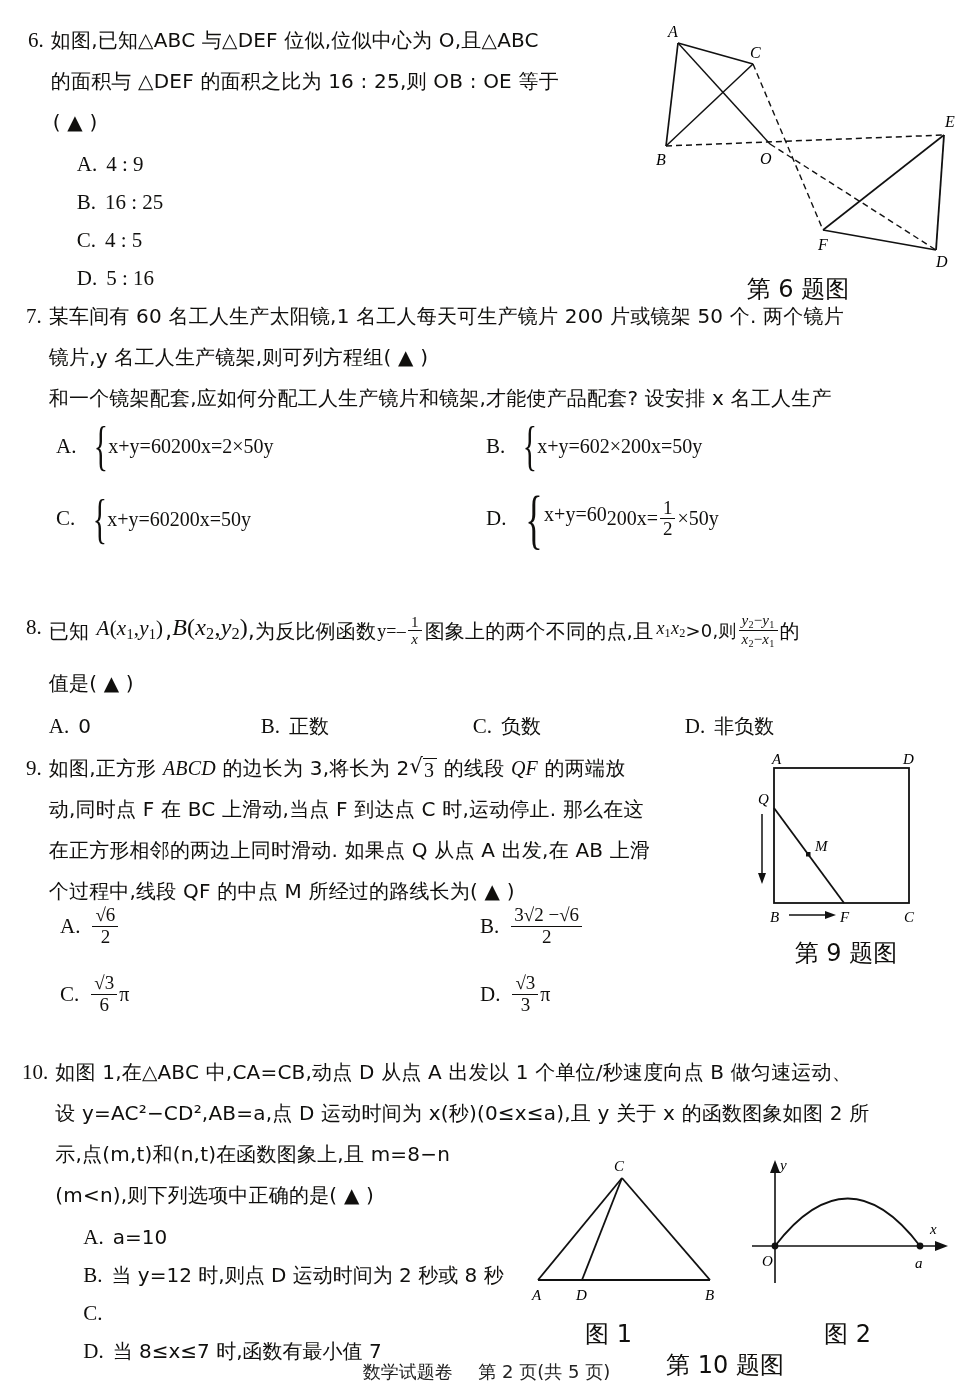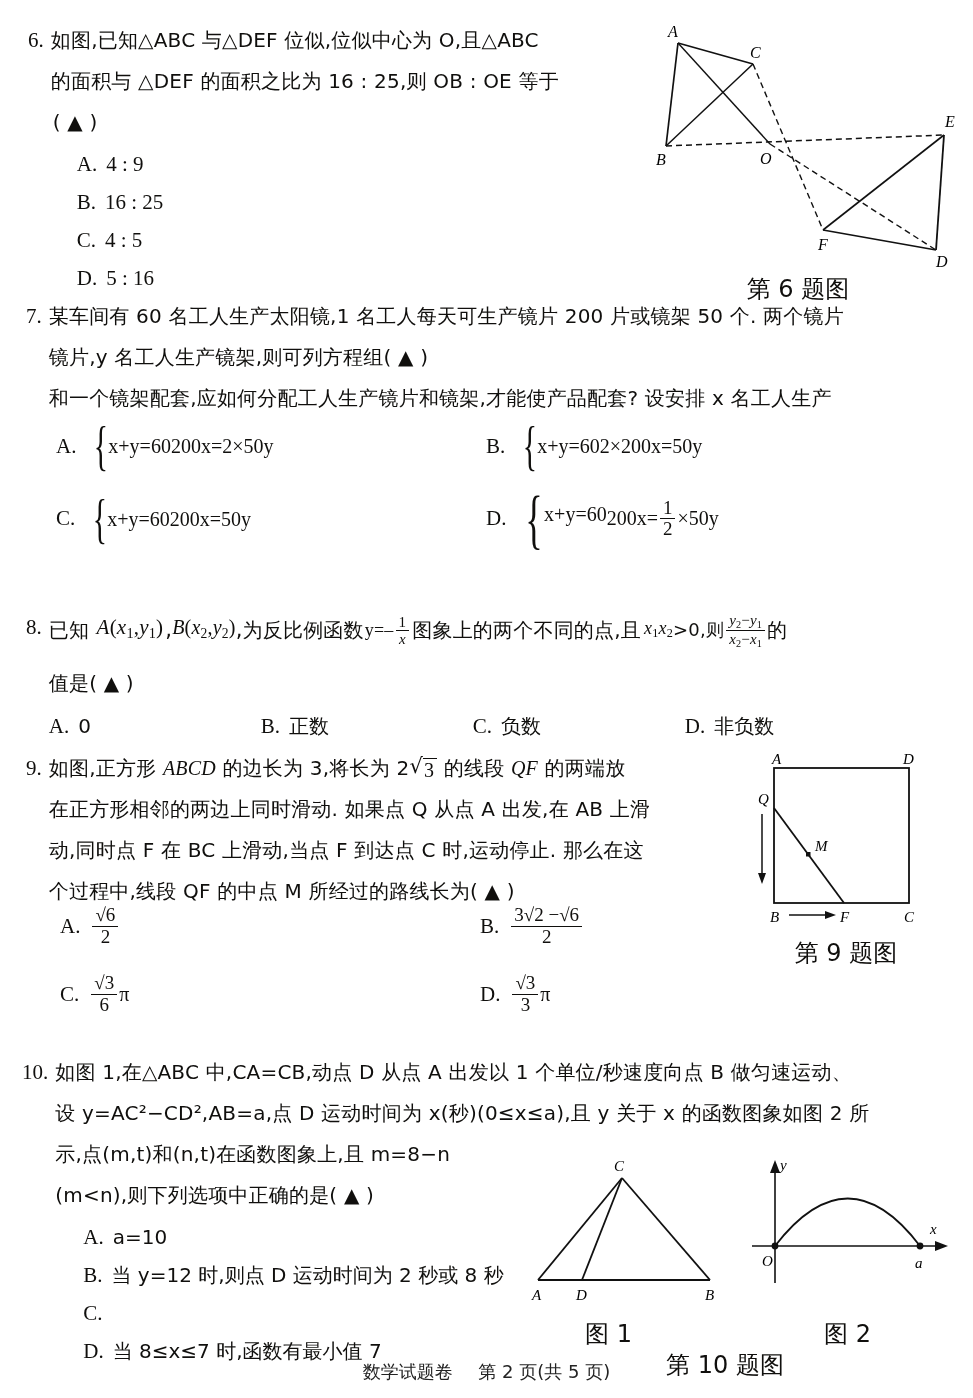--- a/index.html
+++ b/index.html
@@ -240,21 +240,21 @@
     </div>
   </div>
 
   <div class="q" style="position:absolute; left:26px; top:604px; width:940px;">
     <div class="qnum" style="line-height:46px;">8.</div>
     <div class="qbody">
       <div class="line cn" style="display:flex; align-items:center; line-height:46px;">
         <span>已知</span>
         <span style="font-family:'Liberation Serif',serif; font-size:21px; padding:0 2px;">&nbsp;<i>A</i>(<i>x</i><sub>1</sub>,<i>y</i><sub>1</sub>)</span>
         <span style="font-size:21px;">,</span>
-        <span style="font-family:'Liberation Serif',serif; font-size:20px;"><i>B</i>(<i>x</i><sub>2</sub>,<i>y</i><sub>2</sub>)</span>
+        <span style="font-family:'Liberation Serif',serif; font-size:24px;"><i>B</i>(<i>x</i><sub>2</sub>,<i>y</i><sub>2</sub>)</span>
         <span style="font-size:21px;">,</span>
         <span>为反比例函数</span>
         <span style="display:inline-flex; align-items:center; font-family:'Liberation Serif',serif; font-size:18px; padding:0 1px;">
           <span>y=–</span>
           <span class="frac sm">
             <span class="num">1</span>
             <span class="den" style="font-style:italic;">x</span>
           </span>
         </span>
         <span>图象上的两个不同的点,且</span>
@@ -294,22 +294,22 @@
     <div class="qnum">9.</div>
     <div class="qbody">
       <div class="line cn" style="display:flex; align-items:center;">
         <span>如图,正方形&nbsp;<i class="it">ABCD</i>&nbsp;的边长为 3,将长为 2</span>
         <span class="rad">
           <span class="sign">√</span>
             <span class="body" style="font-family:'Liberation Serif',serif;">3</span>
         </span>
         <span>&nbsp;的线段&nbsp;<i class="it">QF</i>&nbsp;的两端放</span>
       </div>
+      <div class="line cn">动,同时点 F 在 BC 上滑动,当点 F 到达点 C 时,运动停止. 那么在这</div>
       <div class="line cn">在正方形相邻的两边上同时滑动. 如果点 Q 从点 A 出发,在 AB 上滑</div>
-      <div class="line cn">动,同时点 F 在 BC 上滑动,当点 F 到达点 C 时,运动停止. 那么在这</div>
       <div class="line cn">个过程中,线段 QF 的中点 M 所经过的路线长为( ▲ )</div>
     </div>
   </div>
 
   <div style="position:absolute; left:60px; top:905px; width:700px;">
     <div style="display:flex;">
       <div style="width:420px; display:flex; align-items:center;">
         <span style="font-size:21px; padding-right:10px;">A.</span>
         <span class="frac">
           <span class="num">√6</span>

